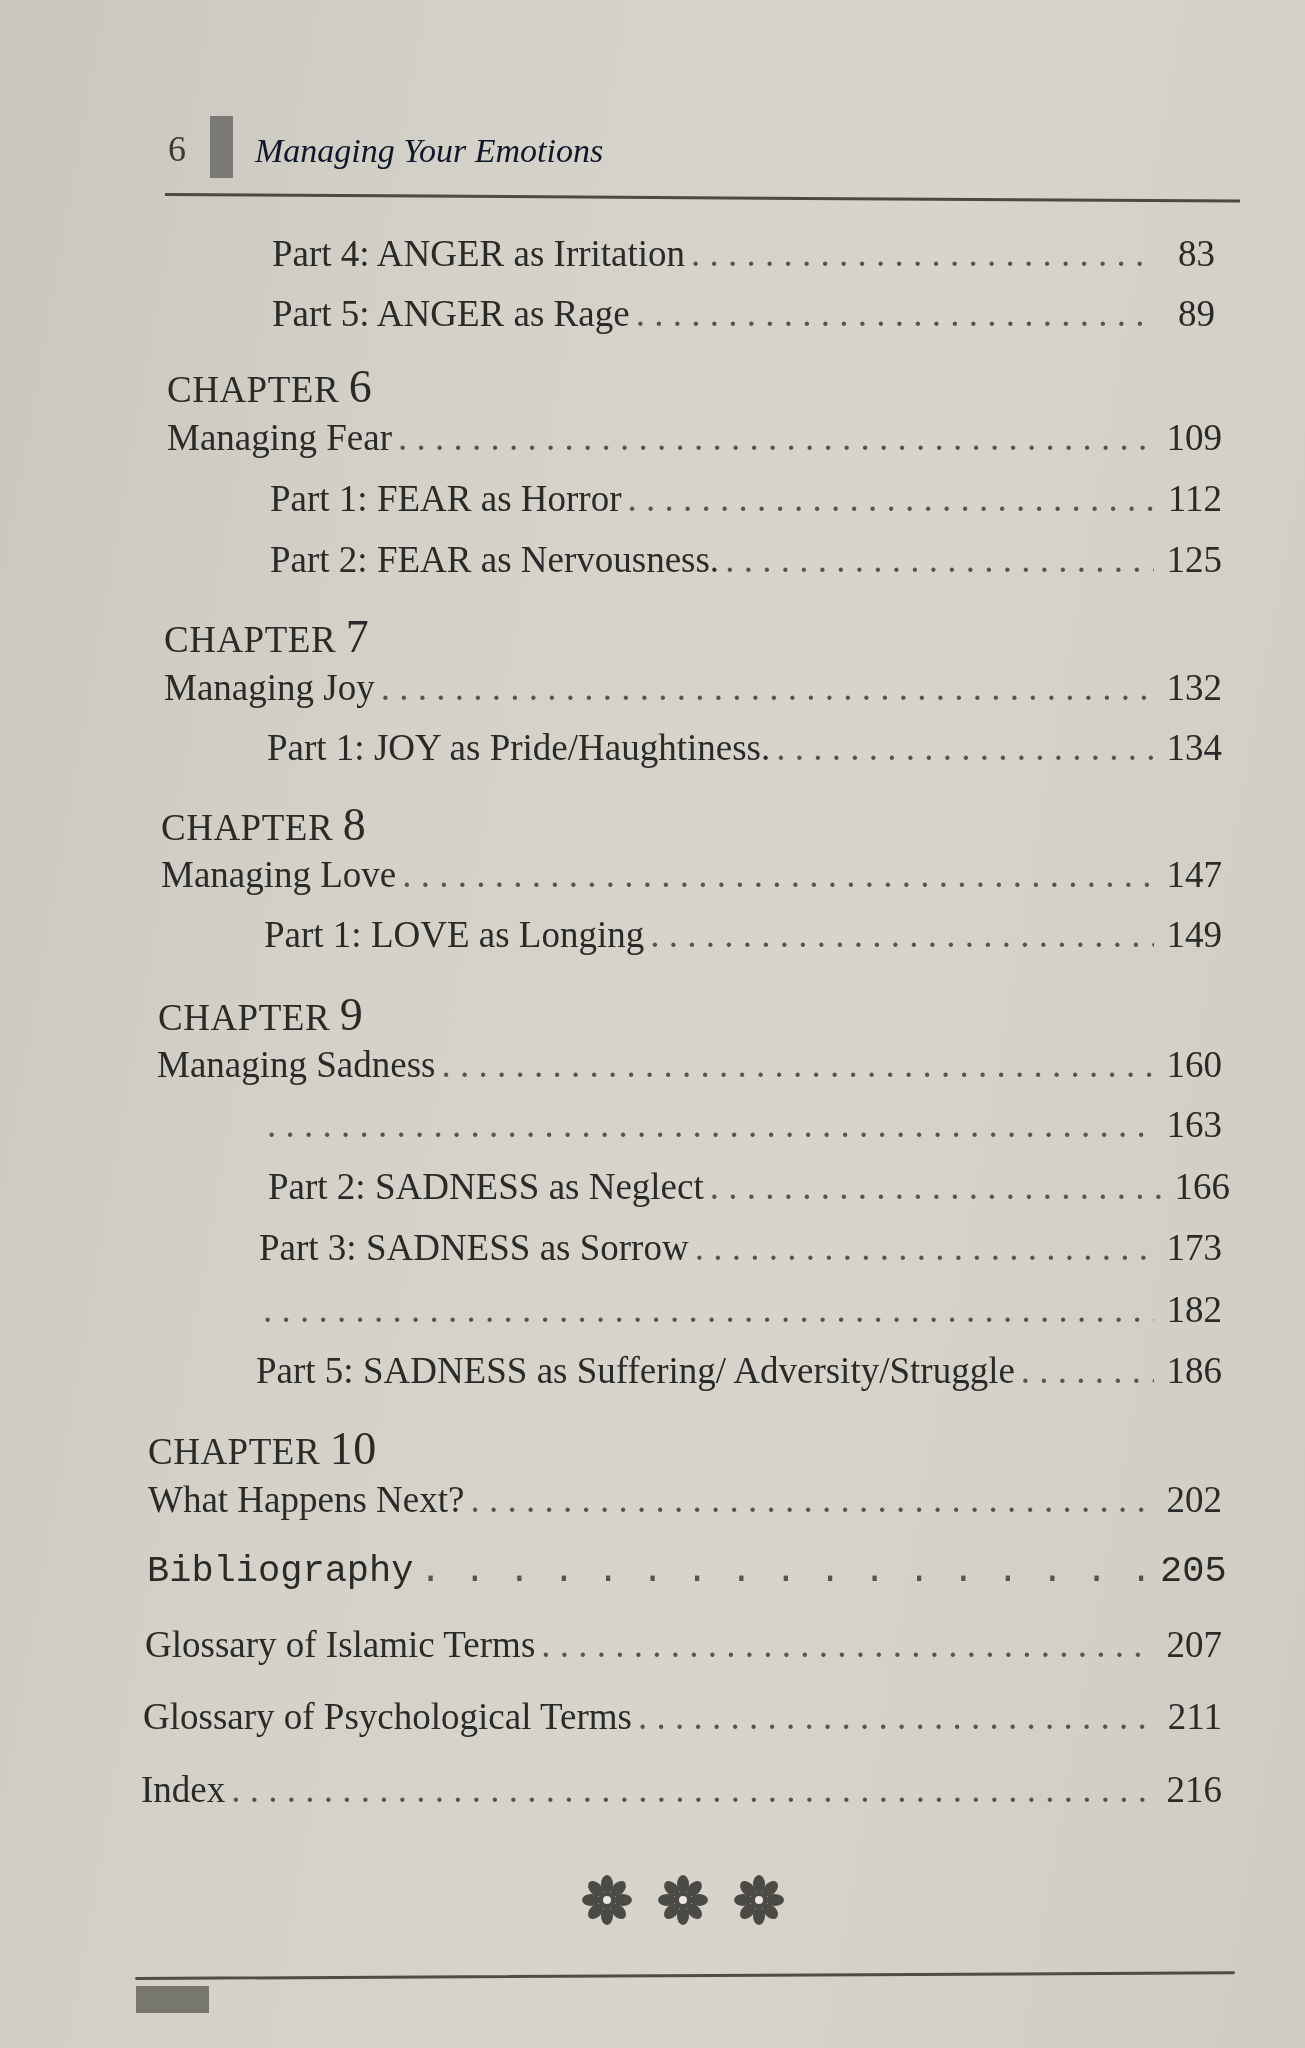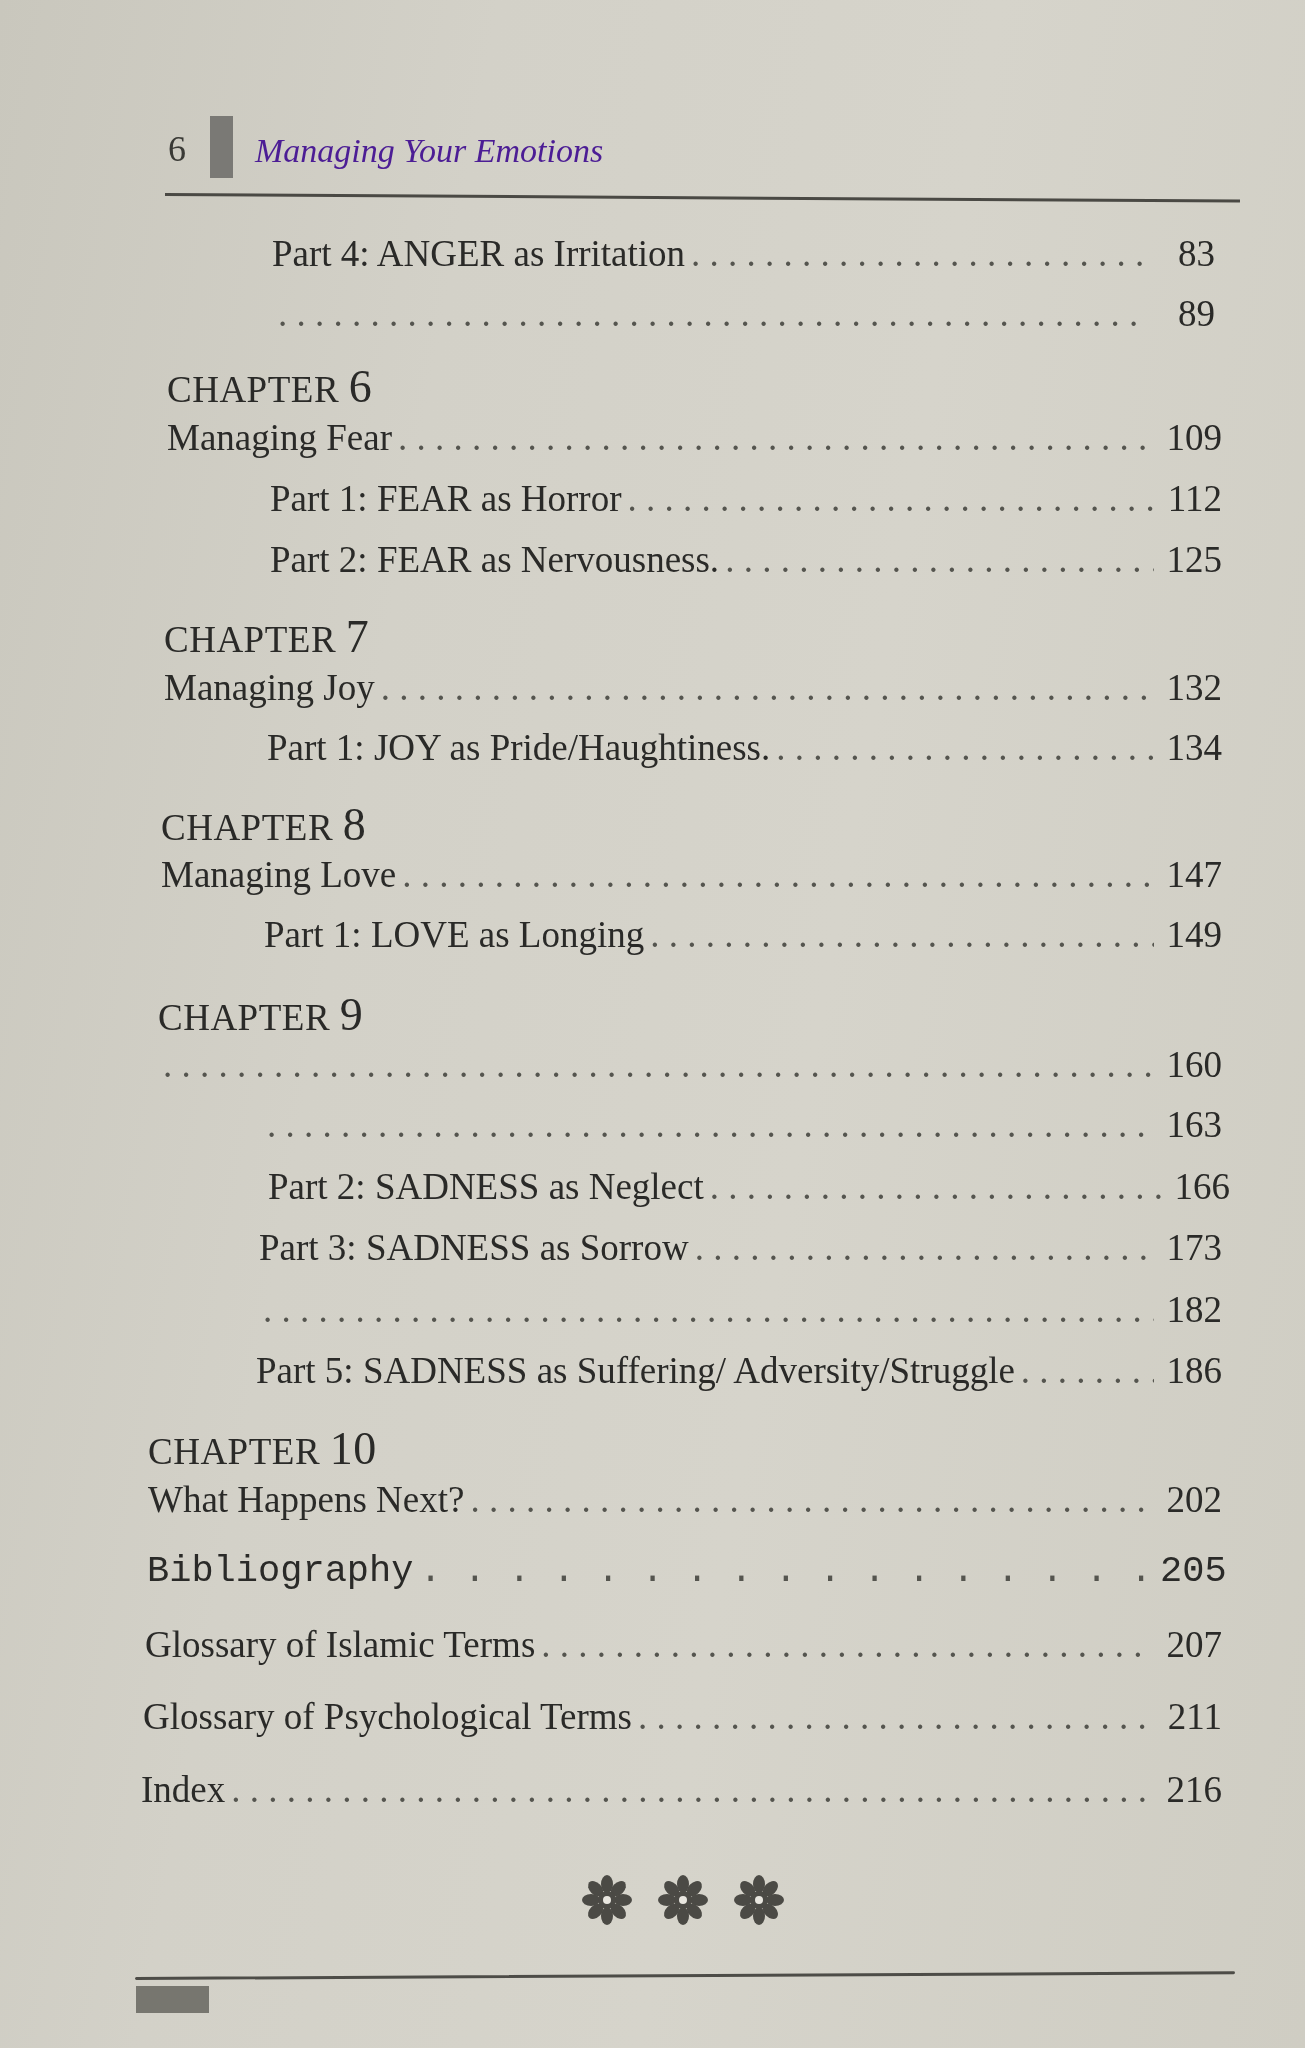--- a/index.html
+++ b/index.html
@@ -5,21 +5,21 @@
   html, body { margin:0; padding:0; }
   body {
     width:1305px; height:2048px; position:relative; overflow:hidden;
     background: linear-gradient(100deg, #c9c7bd 0%, #d3d1c8 30%, #d6d4cb 60%, #cfcdc3 100%);
     font-family: "Liberation Serif", "DejaVu Serif", serif;
     color:#2a2a28;
   }
   .abs { position:absolute; }
   .header-num { left:168px; top:128px; font-size:36px; color:#3a3a36; }
   .header-bar { left:210px; top:116px; width:23px; height:62px; background:#7a7975; }
-  .header-title { left:255px; top:132px; font-size:34px; font-style:italic; color:#4c1d95; }
+  .header-title { left:255px; top:132px; font-size:34px; font-style:italic; color:#0f172a; }
   .rule-top { left:165px; top:193px; width:1075px; height:3px; background:#4a4944; transform:rotate(0.35deg); transform-origin:left; }
   .entry { position:absolute; display:flex; align-items:baseline; font-size:37px; white-space:nowrap; }
   .entry .label { flex:0 0 auto; }
   .entry .dots { flex:1 1 auto; overflow:hidden; color:#55554f; letter-spacing:7px; margin:0 6px; }
   .entry .dots::before { content:". . . . . . . . . . . . . . . . . . . . . . . . . . . . . . . . . . . . . . . . . . . . . . . . . . . . . . . . . . . . . . . . . . . . . . ."; letter-spacing:0; word-spacing:0px; }
   .entry .page { flex:0 0 auto; width:62px; text-align:right; }
   .chapter { position:absolute; font-size:37px; letter-spacing:0.5px; }
   .chapter .num { font-size:46px; }
   .ornaments { left:580px; top:1873px; display:flex; gap:22px; }
   .orn { width:54px; height:54px; }
@@ -34,20 +34,21 @@
 <div class="abs header-title">Managing Your Emotions</div>
 <div class="abs rule-top"></div>
 
 <div id="toc">
     <div class="entry" style="left: 272px; top: 232px; width: 943px;">
       <span class="label">Part 4: ANGER as Irritation</span>
       <span class="dots"></span>
       <span class="page">83</span>
     </div>
     <div class="entry" style="left: 272px; top: 292px; width: 943px;">
+      <span class="label">Part 5: ANGER as Rage</span>
       <span class="dots"></span>
       <span class="page">89</span>
     </div>
     <div class="chapter" style="left: 167px; top: 360px;"><span>CHAPTER</span> <span class="num">6</span></div>
     <div class="entry" style="left: 167px; top: 416px; width: 1055px;">
       <span class="label">Managing Fear</span>
       <span class="dots"></span>
       <span class="page">109</span>
     </div>
     <div class="entry" style="left: 270px; top: 477px; width: 952px;">
@@ -77,20 +78,21 @@
       <span class="dots"></span>
       <span class="page">147</span>
     </div>
     <div class="entry" style="left: 264px; top: 913px; width: 958px;">
       <span class="label">Part 1: LOVE as Longing</span>
       <span class="dots"></span>
       <span class="page">149</span>
     </div>
     <div class="chapter" style="left: 158px; top: 988px;"><span>CHAPTER</span> <span class="num">9</span></div>
     <div class="entry" style="left: 157px; top: 1043px; width: 1065px;">
+      <span class="label">Managing Sadness</span>
       <span class="dots"></span>
       <span class="page">160</span>
     </div>
     <div class="entry" style="left: 261px; top: 1103px; width: 961px;">
       <span class="dots"></span>
       <span class="page">163</span>
     </div>
     <div class="entry" style="left: 260px; top: 1165px; width: 962px; margin-left: 8px;">
       <span class="label">Part 2: SADNESS as Neglect</span>
       <span class="dots"></span>

